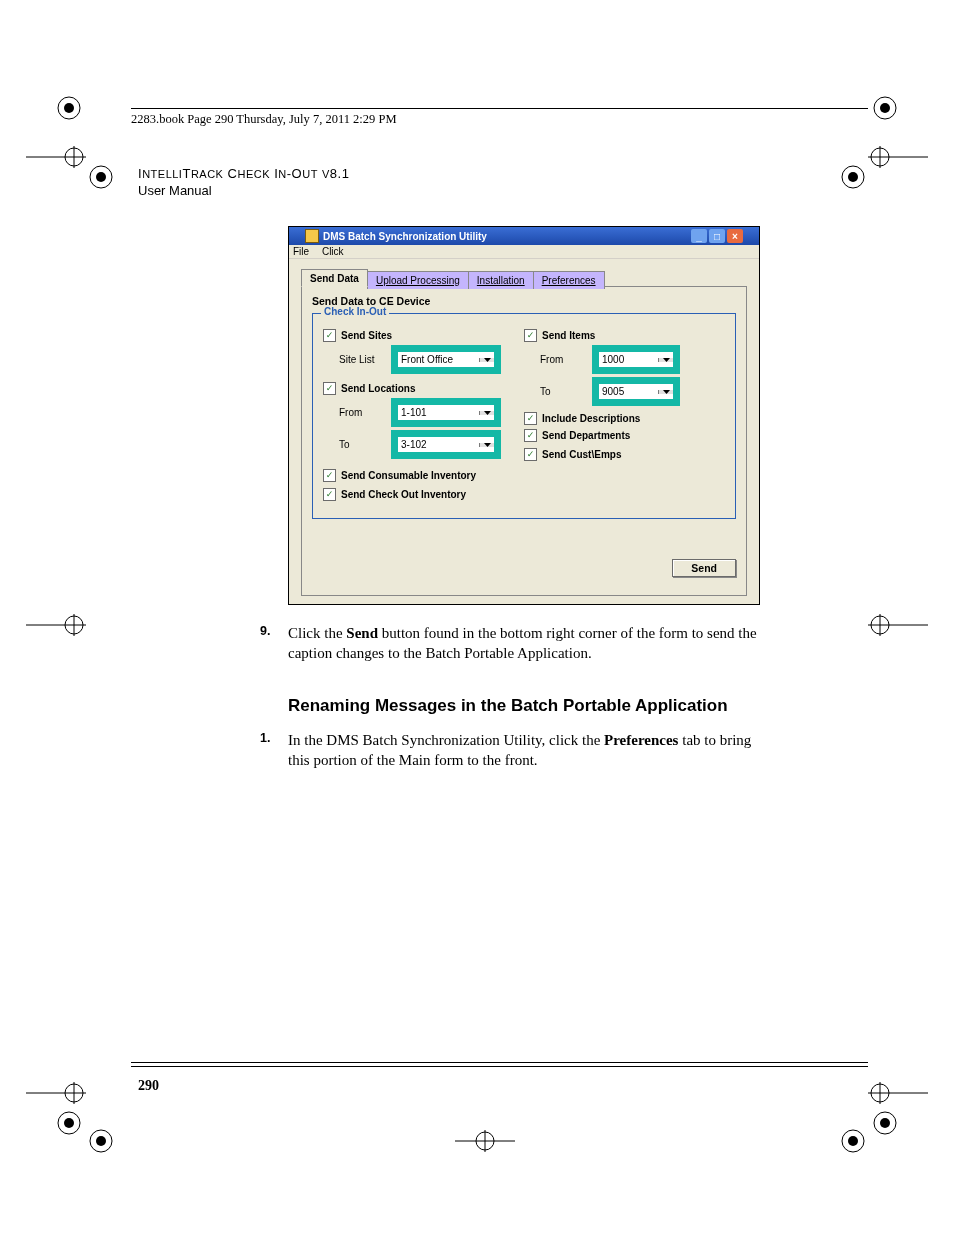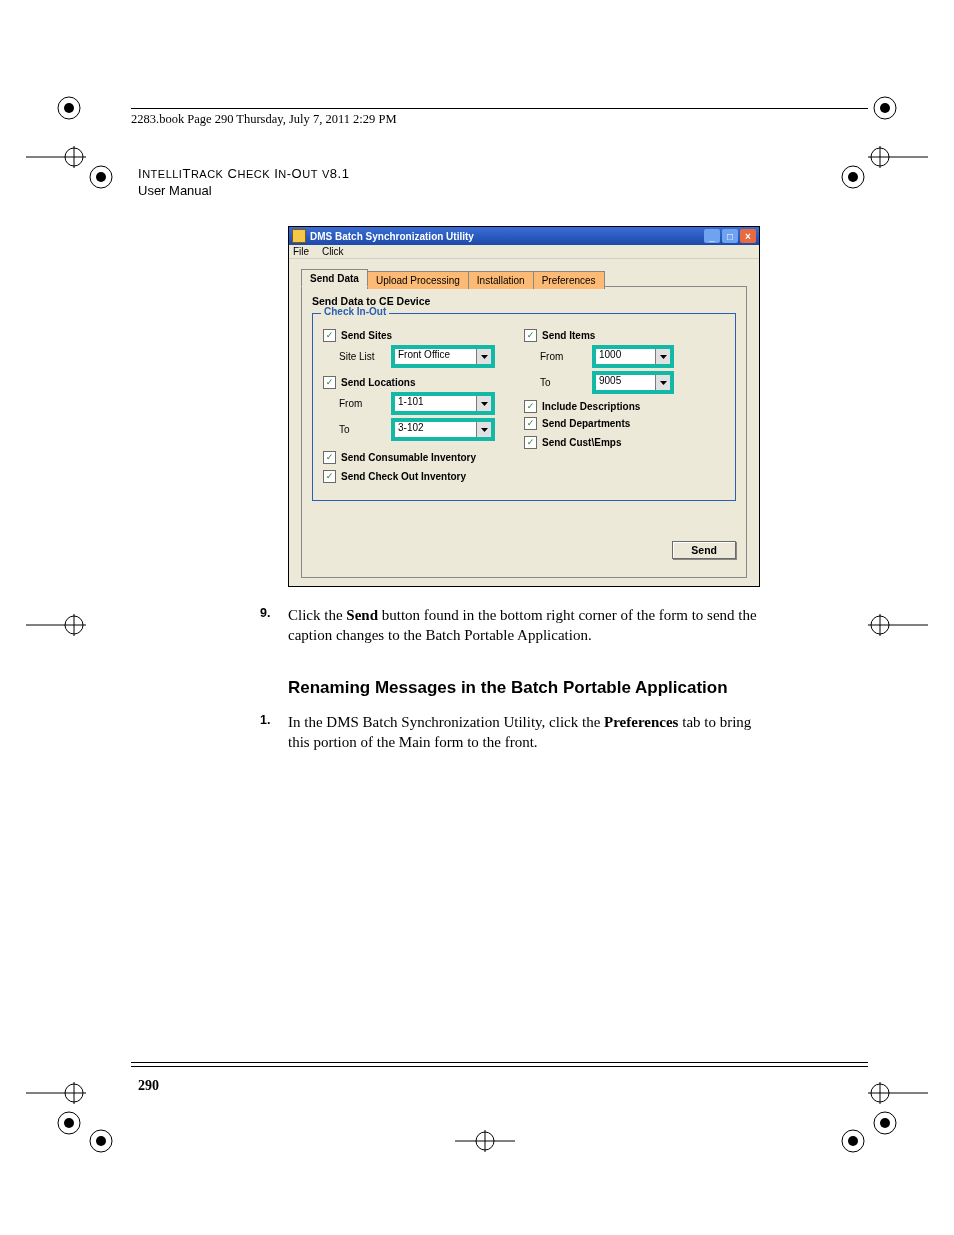--- a/index.html
+++ b/index.html
@@ -51,21 +51,21 @@
     background: #ece9d8;
     font-family: Tahoma, Arial, sans-serif;
     font-size: 10px;
     color: #000;
   }
   .titlebar {
     height: 18px;
     background: linear-gradient(#3a6ed5, #1d49aa);
     display: flex;
     align-items: center;
-    padding: 0 3px;
+    padding: 0 16px;
     color: #fff;
     font-weight: bold;
     font-size: 10px;
   }
   .titlebar .app-icon {
     width: 12px; height: 12px;
     background: #f5c84a;
     border: 1px solid #7a5b10;
     margin-right: 4px;
   }
@@ -102,21 +102,21 @@
     border-bottom: none;
     background: #ece9d8;
     margin-right: -1px;
     position: relative;
   }
   .tab.active {
     background: #ece9d8;
     z-index: 2;
     border-bottom: 1px solid #ece9d8;
   }
-  .tab:not(.active) { top: 2px; background:#fdba74; font-weight: normal; }
+  .tab:not(.active) { top: 2px; background:#c4b5fd; font-weight: normal; text-decoration: underline; }
   .tabpage {
     border: 1px solid #888;
     padding: 8px 10px 18px 10px;
     margin-top: -1px;
   }
   .section-title {
     font-weight: bold;
     font-size: 10.5px;
     margin-bottom: 4px;
   }
@@ -149,24 +149,25 @@
     justify-content: center;
     font-size: 9px;
     color: #2a7a2a;
     line-height: 1;
   }
   .cb.checked::before { content: "✓"; }
   .lbl { font-weight: bold; font-size: 10px; }
   .flabel { width: 52px; font-size: 10px; padding-left: 16px; }
   .combo {
     display: inline-flex;
-    border: 4px solid #14b8a6;
+    border: 7px solid #14b8a6;
     background: #fff;
     height: 15px;
     width: 96px;
+    align-items: center;
   }
   .combo .val {
     flex: 1;
     padding: 0 3px;
     font-size: 10px;
     overflow: hidden;
     white-space: nowrap;
   }
   .combo .arrow {
     width: 14px;

